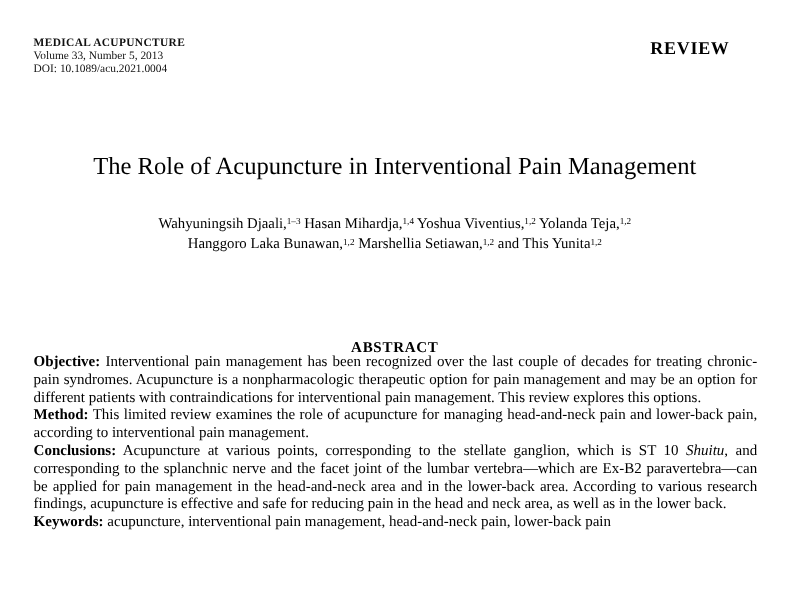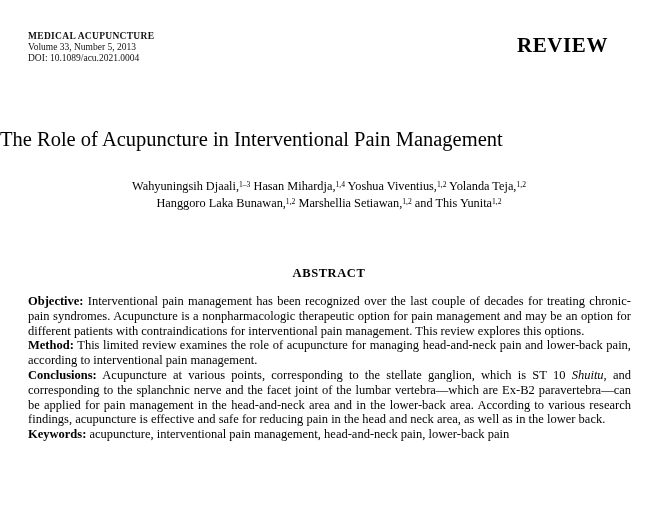--- a/index.html
+++ b/index.html
@@ -28,30 +28,30 @@
   .journal-header .journal-name {
     font-weight: bold;
     letter-spacing: 0.3px;
   }
   
   .article-type {
     position: absolute;
     right: 50px;
     top: 33px;
     font-weight: bold;
-    font-size: 21px;
+    font-size: 15px;
     letter-spacing: 0.6px;
   }
   
   .article-title {
     position: absolute;
     left: 0;
     right: 0;
     top: 128px;
-    text-align: left;
+    text-align: center;
     font-size: 20.5px;
     font-weight: normal;
     margin: 0;
   }
   
   .authors {
     position: absolute;
     left: 0;
     right: 0;
     top: 178px;
@@ -69,21 +69,21 @@
   
   .abstract-heading {
     position: absolute;
     left: 0;
     right: 0;
     top: 266px;
     text-align: center;
     font-weight: bold;
     font-size: 12.5px;
     letter-spacing: 0.6px;
-    margin: 0;
+    margin: 16px;
   }
   .abstract-body {
     position: absolute;
     left: 28px;
     right: 27px;
     top: 294px;
     font-size: 12.5px;
     line-height: 14.8px;
     text-align: justify;
   }

